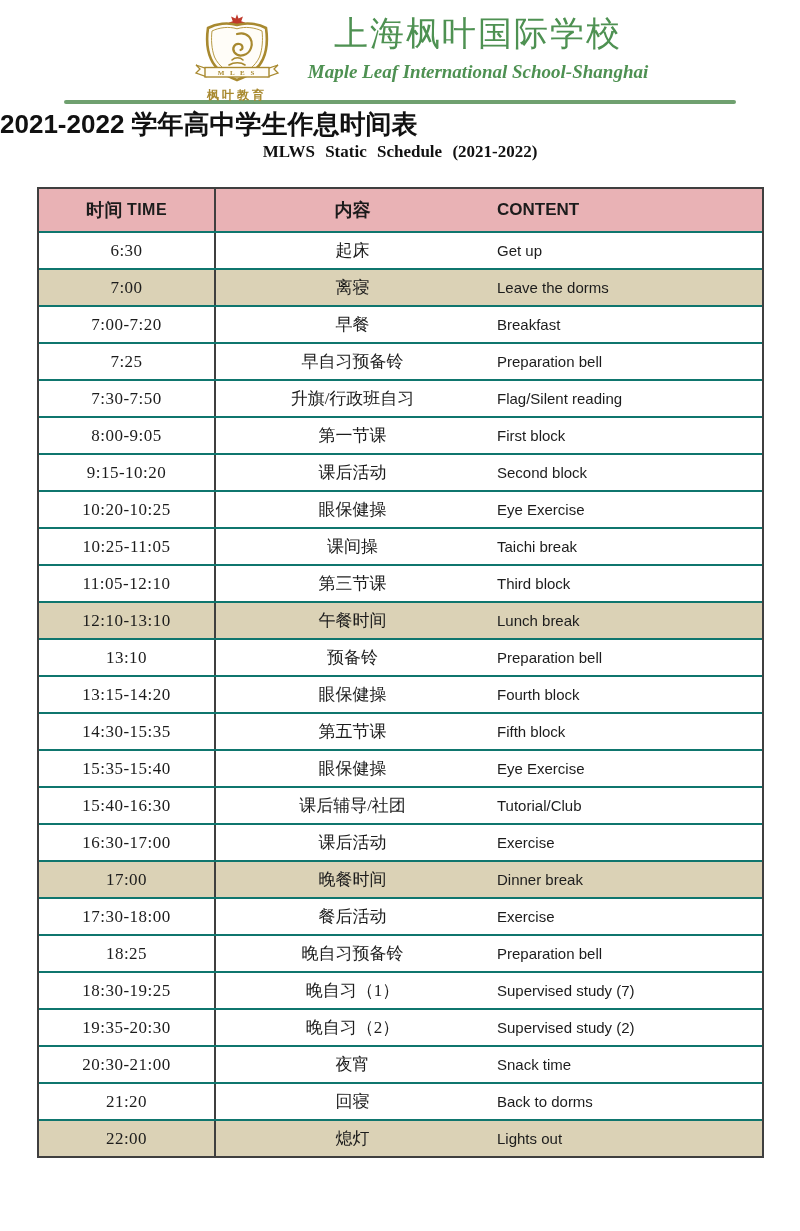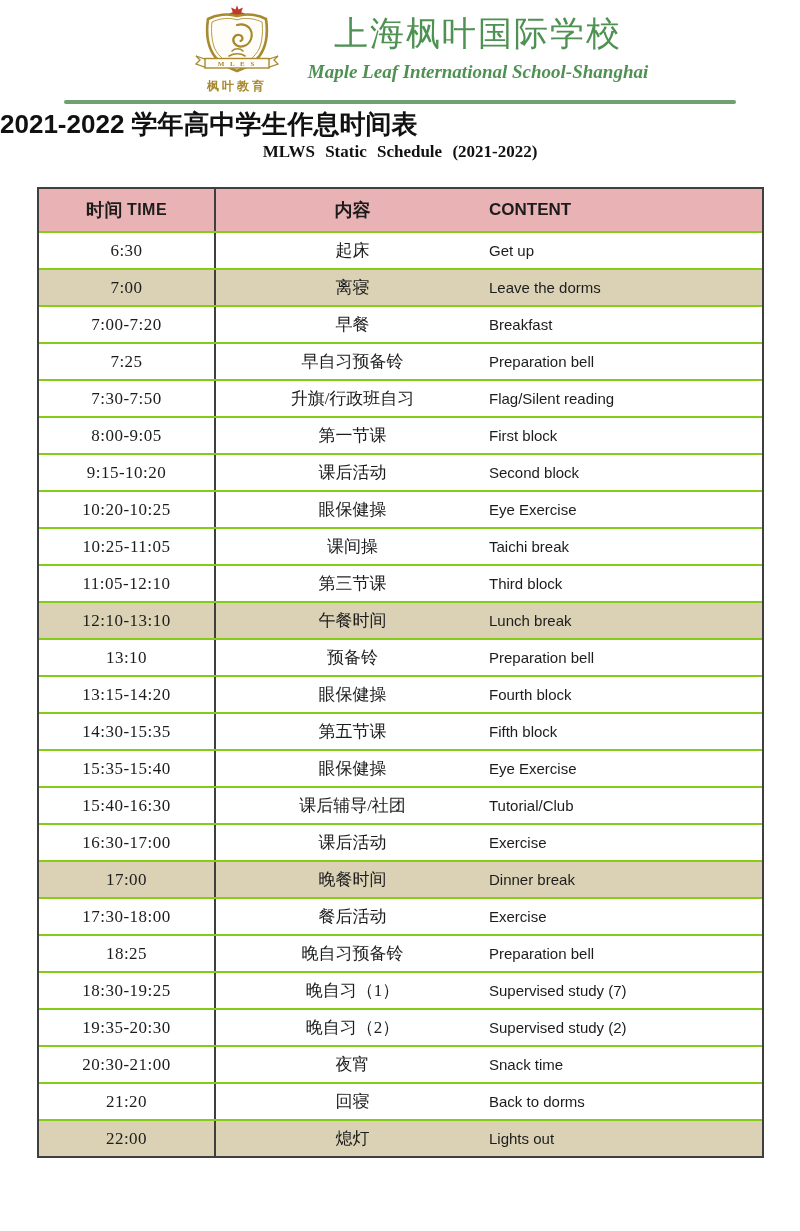--- a/index.html
+++ b/index.html
@@ -9,21 +9,21 @@
     width:800px; height:1231px;
     background:#ffffff;
     font-family:"Liberation Serif","DejaVu Serif",serif;
     color:#1c1c1c;
     overflow:hidden;
   }
 
   
   .school-header { position:relative; height:100px; }
   .logo {
-    position:absolute; left:190px; top:5px; width:94px;
+    position:absolute; left:190px; top:14px; width:94px;
     text-align:center;
   }
   .logo-caption {
     margin-top:1px;
     color:var(--gold,#a8892f);
     font-size:12px; font-weight:bold; letter-spacing:3px;
     white-space:nowrap;
   }
   .school-names {
     position:absolute; left:288px; top:14px; width:380px;
@@ -64,32 +64,32 @@
     color:#111;
   }
 
   
   .schedule-table {
     margin:25px 36px 0 37px;
     width:727px;
     border:2px solid #3f3f3f;
     background:#ffffff;
   }
-  .t-row { display:flex; align-items:stretch; height:37px; border-top:2px solid #84cc16; background:#fff; }
+  .t-row { display:flex; align-items:stretch; height:37px; border-top:2px solid #0f766e; background:#fff; }
   .t-row.hl { background:var(--tan,#dbd2b6); }
   .t-head { display:flex; align-items:stretch; height:42px; border-top:none; background:var(--pink,#e9b2b5); }
   .cell { display:flex; align-items:center; }
   .cell.time {
     width:177px; flex:0 0 177px;
     border-right:2px solid #3f3f3f;
     justify-content:center;
     font-size:17px;
     letter-spacing:0.5px;
   }
-  .cell.content { flex:1; }
+  .cell.content { flex:1;gap:8px; }
   .zh-part {
     width:50%; text-align:center;
     font-size:17px;
     white-space:nowrap;
   }
   .en-part {
     flex:1; text-align:left;
     font-family:"Liberation Sans","DejaVu Sans",sans-serif;
     font-size:15px;
     white-space:nowrap;

